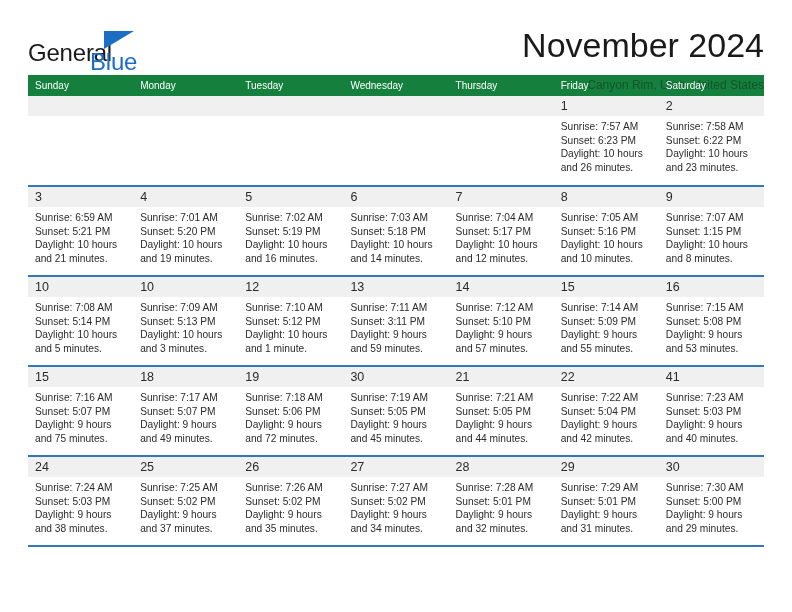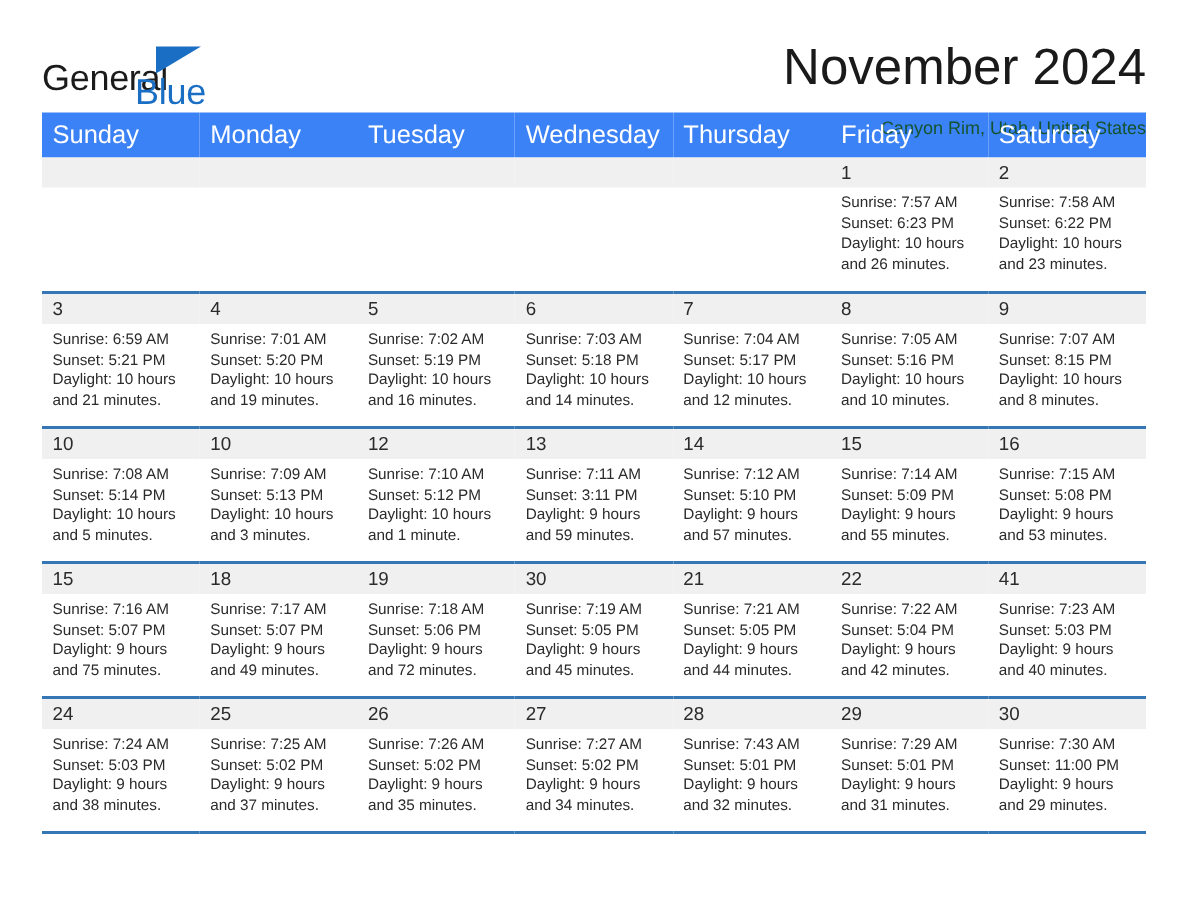--- a/index.html
+++ b/index.html
@@ -81,23 +81,23 @@
   }
 
   
   .calendar {
     margin-top: 13px;
     width: 736px;
     border-collapse: collapse;
     table-layout: fixed;
   }
   .calendar th {
-    background: #3b82f6;
+    background: #15803d;
     color: #ffffff;
-    font-size: 17px;
+    font-size: 10px;
     font-weight: normal;
     text-align: left;
     padding: 5px 0 5px 7px;
     height: 19px;
     box-sizing: border-box;
   }
   .calendar td {
     vertical-align: top;
     padding: 0;
     border-bottom: 2px solid #3576b5;
@@ -277,21 +277,21 @@
                 <div>Daylight: 10 hours</div>
                 <div>and 10 minutes.</div>
               </div>
             </div>
           </td>
           <td>
             <div class="cell">
               <div class="daynum">9</div>
               <div class="info">
                 <div>Sunrise: 7:07 AM</div>
-                <div>Sunset: 8:15 PM</div>
+                <div>Sunset: 1:15 PM</div>
                 <div>Daylight: 10 hours</div>
                 <div>and 8 minutes.</div>
               </div>
             </div>
           </td>
         </tr>
         <tr>
           <td>
             <div class="cell">
               <div class="daynum">10</div>
@@ -491,21 +491,21 @@
                 <div>Sunset: 5:02 PM</div>
                 <div>Daylight: 9 hours</div>
                 <div>and 34 minutes.</div>
               </div>
             </div>
           </td>
           <td>
             <div class="cell">
               <div class="daynum">28</div>
               <div class="info">
-                <div>Sunrise: 7:43 AM</div>
+                <div>Sunrise: 7:28 AM</div>
                 <div>Sunset: 5:01 PM</div>
                 <div>Daylight: 9 hours</div>
                 <div>and 32 minutes.</div>
               </div>
             </div>
           </td>
           <td>
             <div class="cell">
               <div class="daynum">29</div>
               <div class="info">
@@ -514,21 +514,21 @@
                 <div>Daylight: 9 hours</div>
                 <div>and 31 minutes.</div>
               </div>
             </div>
           </td>
           <td>
             <div class="cell">
               <div class="daynum">30</div>
               <div class="info">
                 <div>Sunrise: 7:30 AM</div>
-                <div>Sunset: 11:00 PM</div>
+                <div>Sunset: 5:00 PM</div>
                 <div>Daylight: 9 hours</div>
                 <div>and 29 minutes.</div>
               </div>
             </div>
           </td>
         </tr>
       </tbody>
   </table>
 
 </div>

